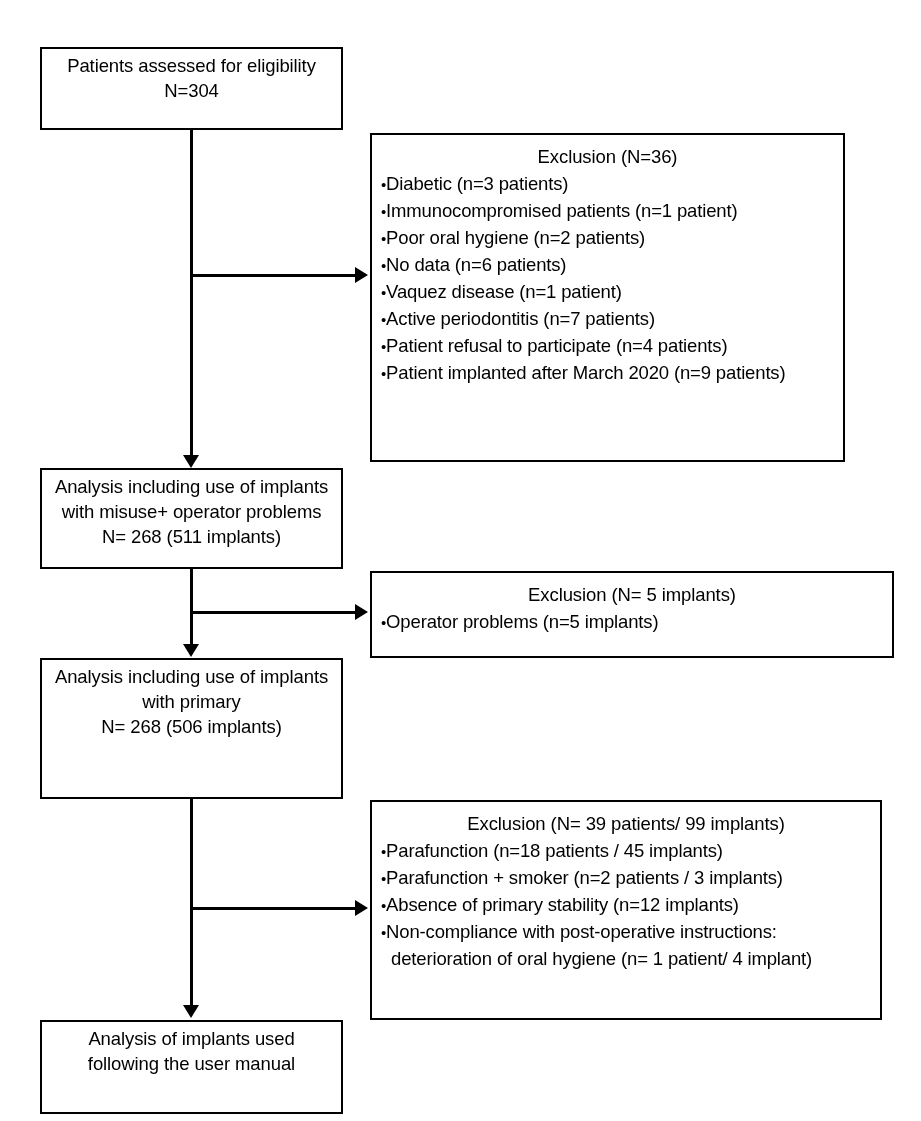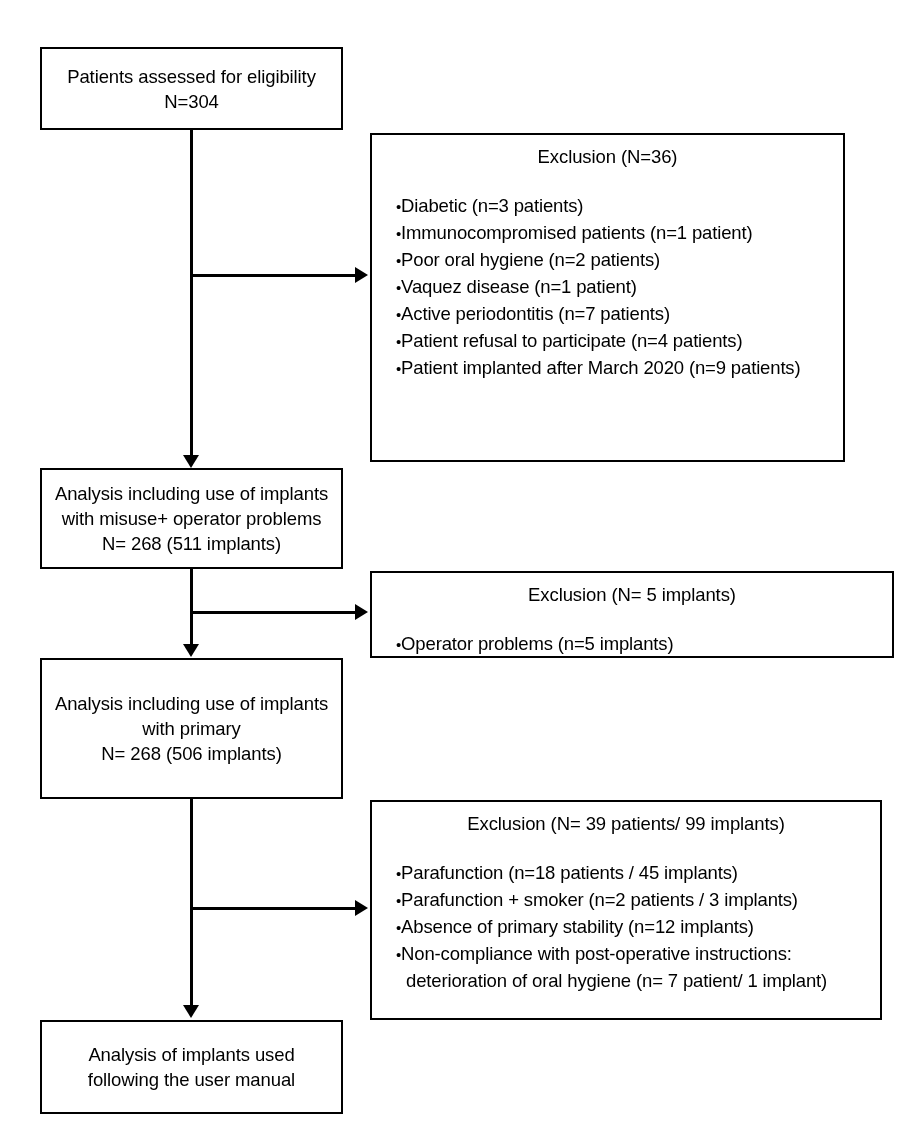--- a/index.html
+++ b/index.html
@@ -19,51 +19,50 @@
     background: #ffffff;
     overflow: hidden;
   }
   .box {
     position: absolute;
     box-sizing: border-box;
     border: 2.5px solid #000000;
     background: #ffffff;
     display: flex;
     flex-direction: column;
-    justify-content: center;
+    justify-content: flex-start;
     z-index: 3;
   }
   .main-box {
     align-items: center;
     text-align: center;
     padding: 4px 8px;
   }
   .main-box .line {
     display: block;
     font-size: 18.5px;
     line-height: 25px;
     white-space: nowrap;
     letter-spacing: -0.1px;
   }
   .excl-box {
     justify-content: flex-start;
     padding: 9px 8px 6px 8px;
-    gap: 7px;
   }
   .excl-title {
     display: block;
     text-align: center;
     font-size: 18.5px;
     line-height: 26px;
     white-space: nowrap;
     letter-spacing: -0.1px;
   }
   .excl-list {
     list-style: none;
-    margin: 16px;
+    margin: 1px;
     padding: 0;
   }
   .excl-list li {
     position: relative;
     font-size: 18.5px;
     line-height: 26px;
     padding-left: 10px;
     text-indent: -10px;
     letter-spacing: -0.15px;
   }
@@ -119,20 +118,21 @@
 
   <div class="hline" style="left:190px; top:274px; width:165px;"></div>
   <div class="arrow-right" style="left:355px; top:266.75px;"></div>
 
   <div class="box excl-box" style="left:370px; top:133px; width:475px; height:329px;">
     <span class="excl-title">Exclusion (N=36)</span>
     <ul class="excl-list">
       <li>Diabetic (n=3 patients)</li>
       <li>Immunocompromised patients (n=1 patient)</li>
       <li>Poor oral hygiene (n=2 patients)</li>
+      <li>No data (n=6 patients)</li>
       <li>Vaquez disease (n=1 patient)</li>
       <li>Active periodontitis (n=7 patients)</li>
       <li>Patient refusal to participate (n=4 patients)</li>
       <li>Patient implanted after March 2020 (n=9 patients)</li>
     </ul>
   </div>
 
   <div class="box main-box" style="left:40px; top:468px; width:303px; height:101px;">
     <span class="line">Analysis including use of implants</span>
     <span class="line">with misuse+ operator problems</span>
@@ -163,21 +163,21 @@
 
   <div class="hline" style="left:190px; top:907px; width:165px;"></div>
   <div class="arrow-right" style="left:355px; top:899.75px;"></div>
 
   <div class="box excl-box" style="left:370px; top:800px; width:512px; height:220px;">
     <span class="excl-title">Exclusion (N= 39 patients/ 99 implants)</span>
     <ul class="excl-list">
       <li>Parafunction (n=18 patients / 45 implants)</li>
       <li>Parafunction + smoker (n=2 patients / 3 implants)</li>
       <li>Absence of primary stability (n=12 implants)</li>
-      <li>Non-compliance with post-operative instructions: deterioration of oral hygiene (n= 7 patient/ 1 implant)</li>
+      <li>Non-compliance with post-operative instructions: deterioration of oral hygiene (n= 1 patient/ 4 implant)</li>
     </ul>
   </div>
 
   <div class="box main-box" style="left:40px; top:1020px; width:303px; height:94px;">
     <span class="line">Analysis of implants used</span>
     <span class="line">following the user manual</span>
   </div>
 
 </div>
 

